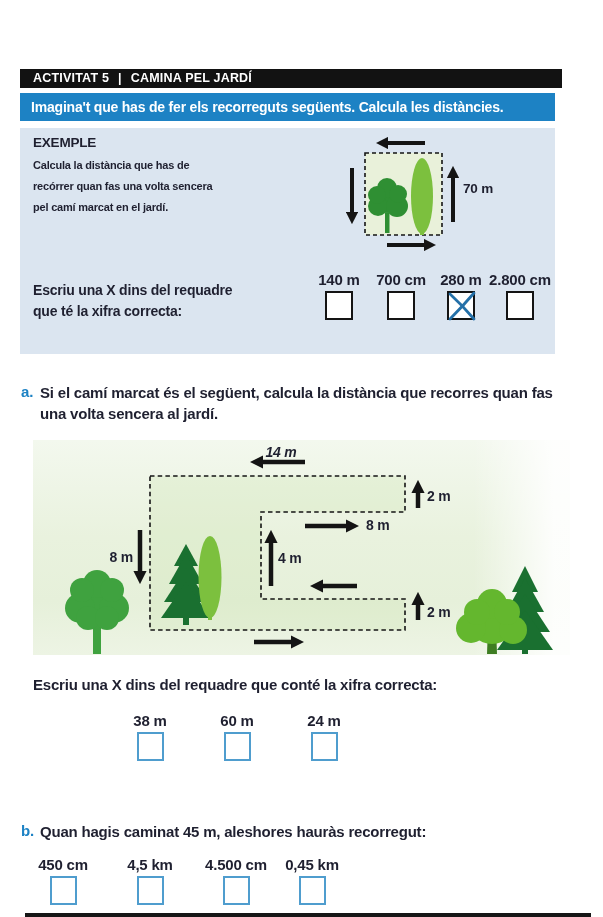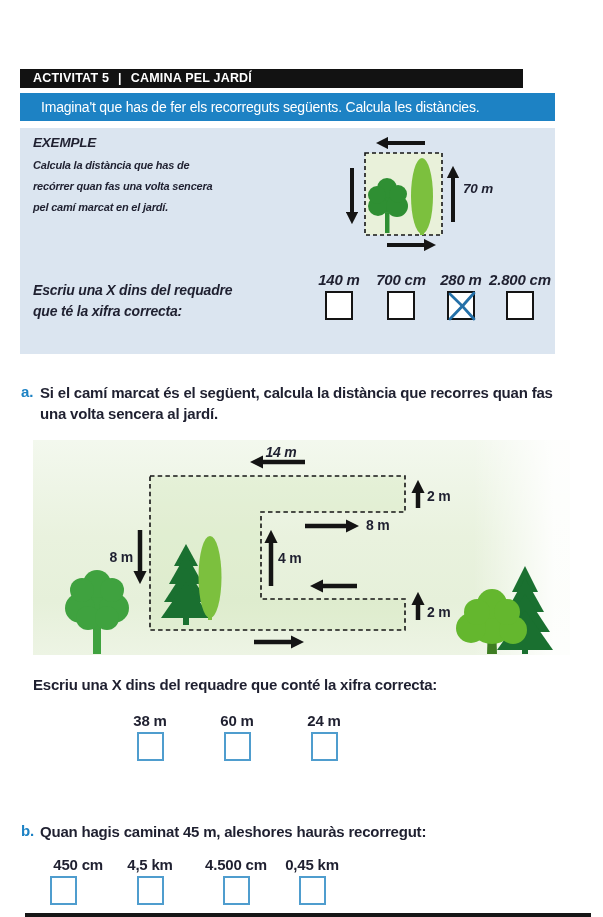--- a/index.html
+++ b/index.html
@@ -6,33 +6,33 @@
   *{box-sizing:border-box;}
   #page{
     position:relative;width:603px;height:917px;background:#ffffff;
     font-family:"Liberation Sans",sans-serif;color:#1f2030;overflow:hidden;
     letter-spacing:-0.2px;
   }
   .abs{position:absolute;}
 
   
   .header-bar{
-    left:20px;top:69px;width:503px;height:19px;background:#121212;
+    left:20px;top:69px;width:542px;height:19px;background:#121212;
     color:#ffffff;font-weight:bold;font-size:12.5px;line-height:19px;
     padding-left:13px;letter-spacing:0.2px;white-space:nowrap;
   }
   .header-sep{display:inline-block;margin:0 9px;font-weight:bold;}
   .instruction-bar{
     left:20px;top:93px;width:535px;height:28px;background:#1d82c4;
-    color:#ffffff;font-weight:normal;font-size:14px;line-height:28px;
-    padding-left:21px;white-space:nowrap;
-  }
-
-  
-  .exemple-box{left:20px;top:128px;width:535px;height:226px;background:#dbe5f0;font-style:italic;}
+    color:#ffffff;font-weight:bold;font-size:14px;line-height:28px;
+    padding-left:11px;white-space:nowrap;
+  }
+
+  
+  .exemple-box{left:20px;top:128px;width:535px;height:226px;background:#dbe5f0;}
   .ex-title{left:13px;top:7px;font-size:13.5px;font-weight:bold;}
   .ex-body{left:13px;top:27px;font-size:11px;font-weight:bold;line-height:21px;}
   .ex-prompt{left:13px;top:152px;font-size:14px;font-weight:bold;line-height:21px;}
   .ex-70m{left:443px;top:53px;font-size:13.5px;font-weight:bold;}
 
   .opt-col{position:absolute;width:80px;text-align:center;}
   .opt-label{font-size:15px;font-weight:bold;white-space:nowrap;margin-bottom:3px;}
   .checkbox{position:relative;margin:0 auto;width:28px;height:29px;background:#ffffff;border:2px solid #141414;}
   .checkbox.blue{width:27px;height:29px;border:2px solid #4f9dce;}
   .xmark{position:absolute;left:-3px;top:-3px;width:32px;height:33px;}
@@ -219,21 +219,21 @@
     <div class="checkbox blue"></div>
   </div>
   <div class="opt-col" style="left:284px;top:712px;">
     <div class="opt-label">24 m</div>
     <div class="checkbox blue"></div>
   </div>
 
   <div class="abs sec-marker" style="left:21px;top:822px;">b.</div>
   <div class="abs sec-text" style="left:40px;top:822px;">Quan hagis caminat 45 m, aleshores hauràs recorregut:</div>
 
-  <div class="opt-col" style="left:23px;top:856px;text-align:right;">
+  <div class="opt-col" style="left:23px;top:856px;">
     <div class="opt-label">450 cm</div>
     <div class="checkbox blue"></div>
   </div>
   <div class="opt-col" style="left:110px;top:856px;">
     <div class="opt-label">4,5 km</div>
     <div class="checkbox blue"></div>
   </div>
   <div class="opt-col" style="left:196px;top:856px;">
     <div class="opt-label">4.500 cm</div>
     <div class="checkbox blue"></div>

